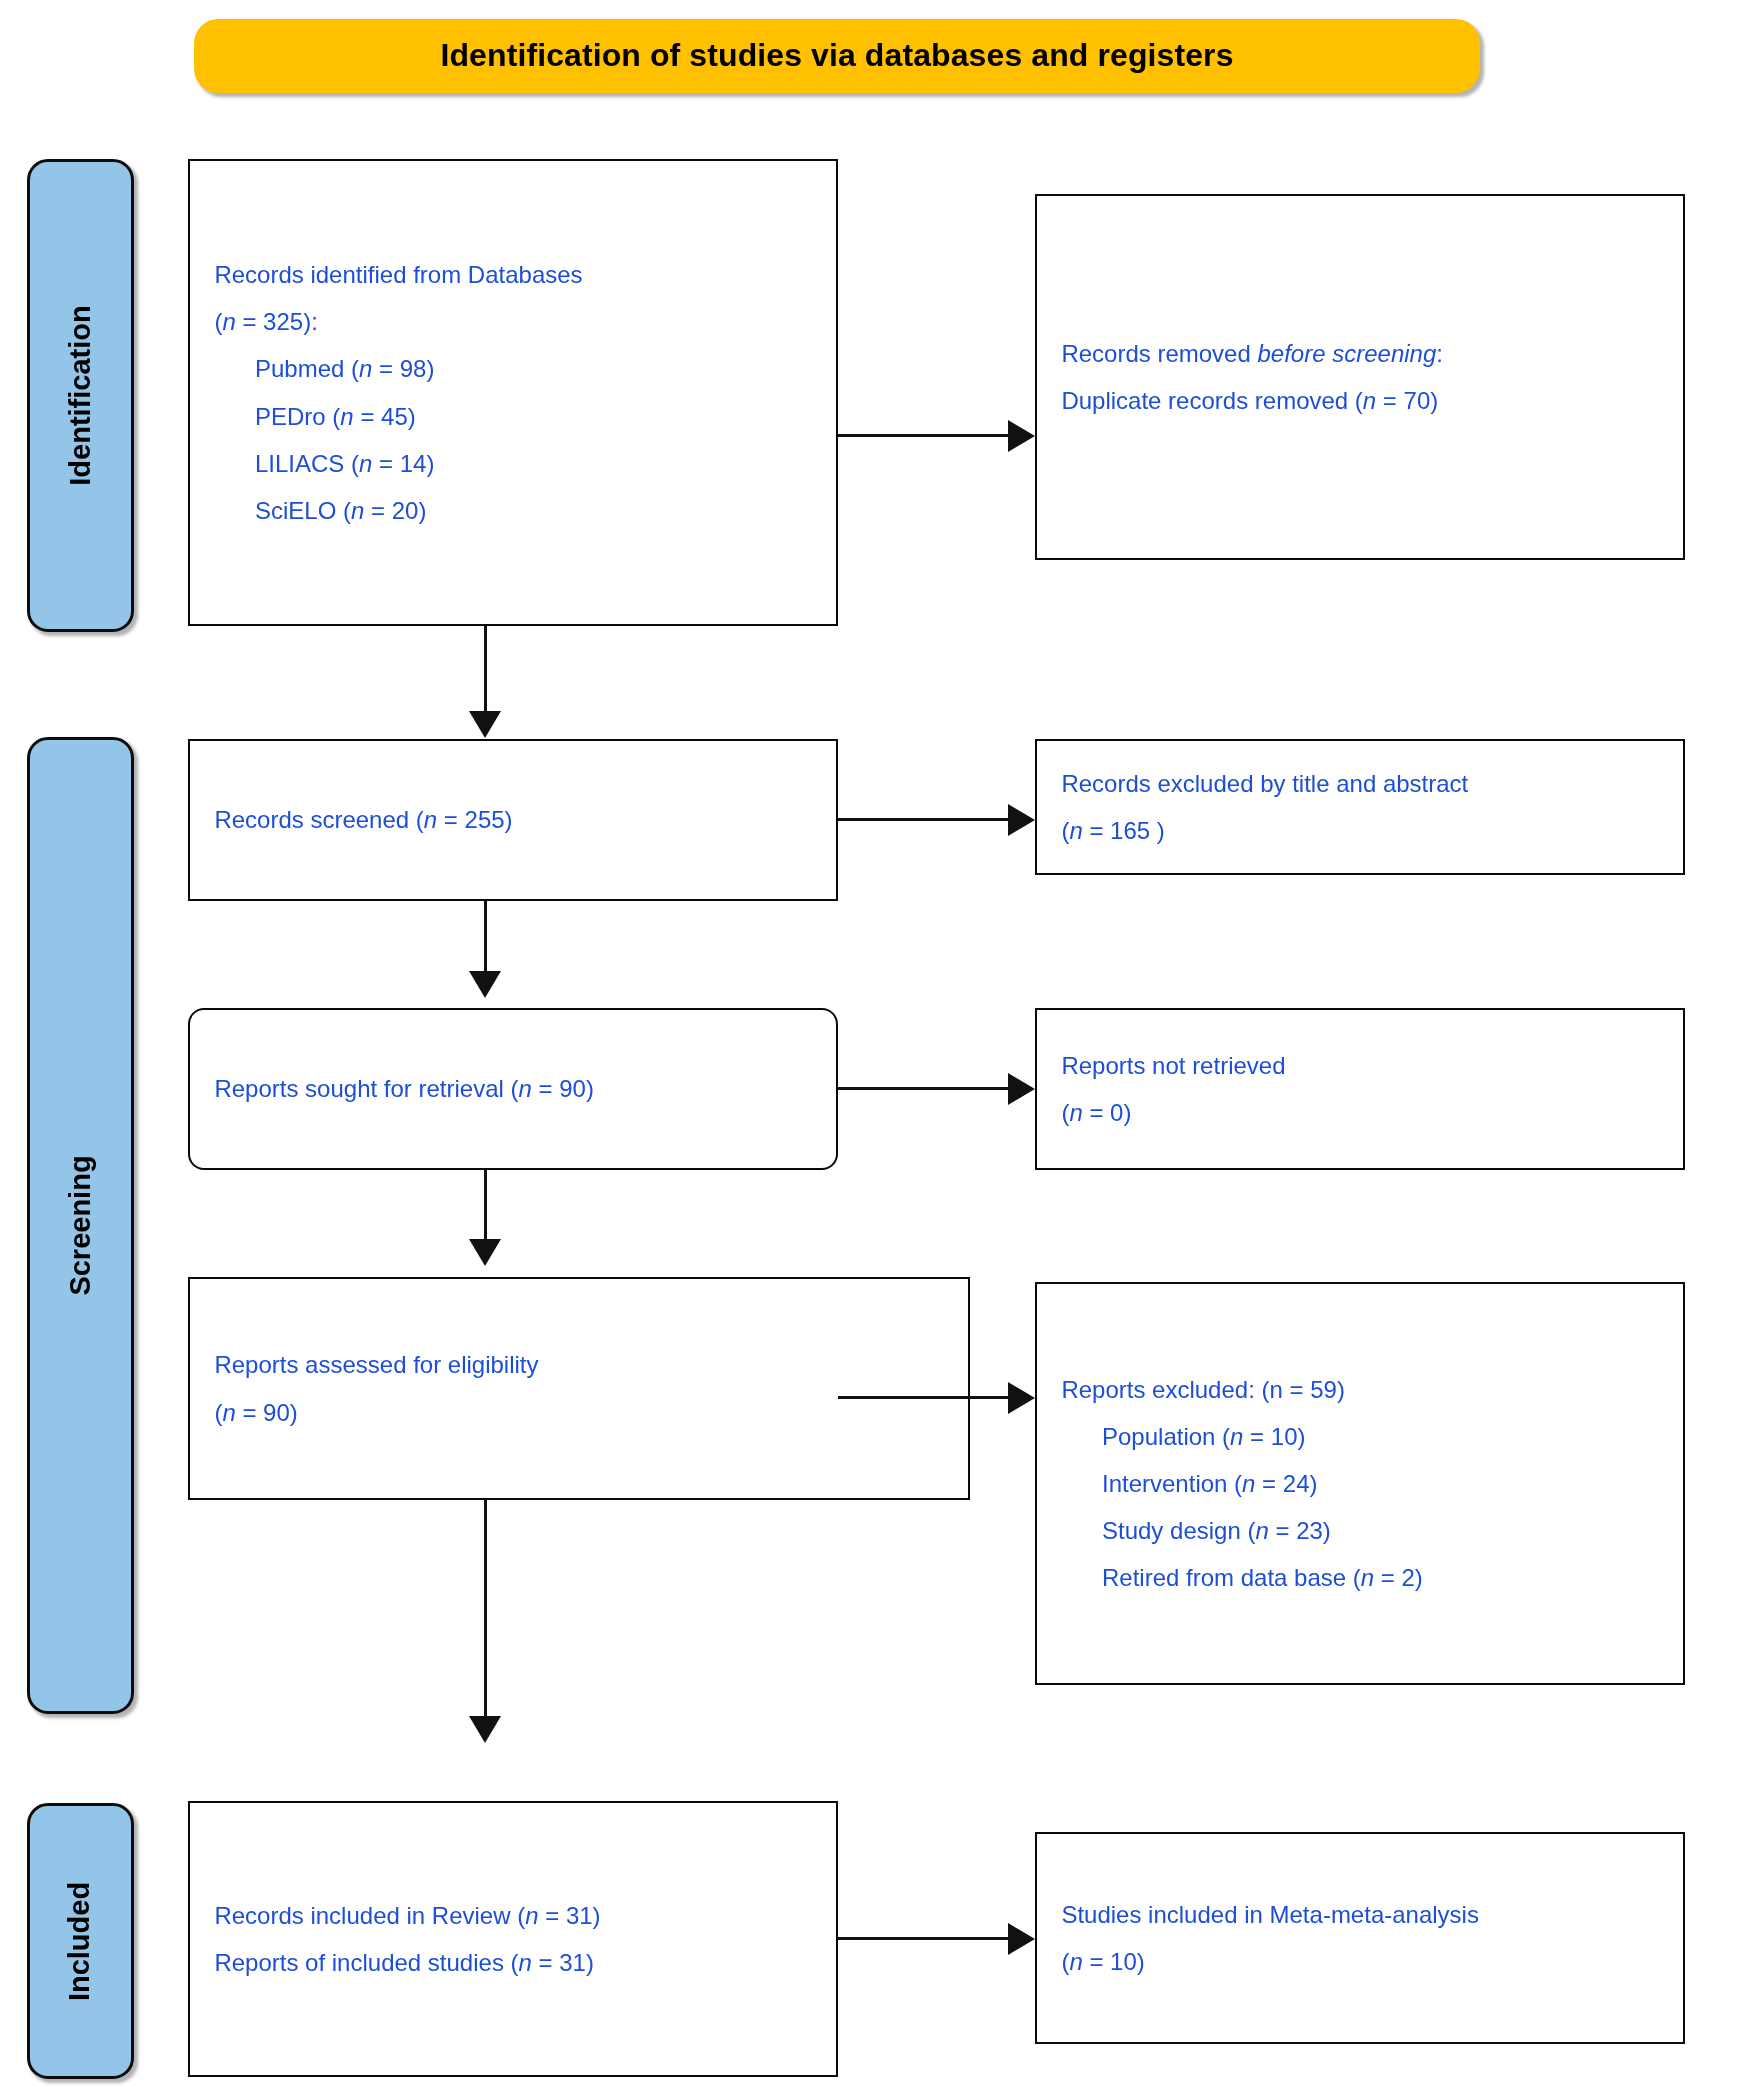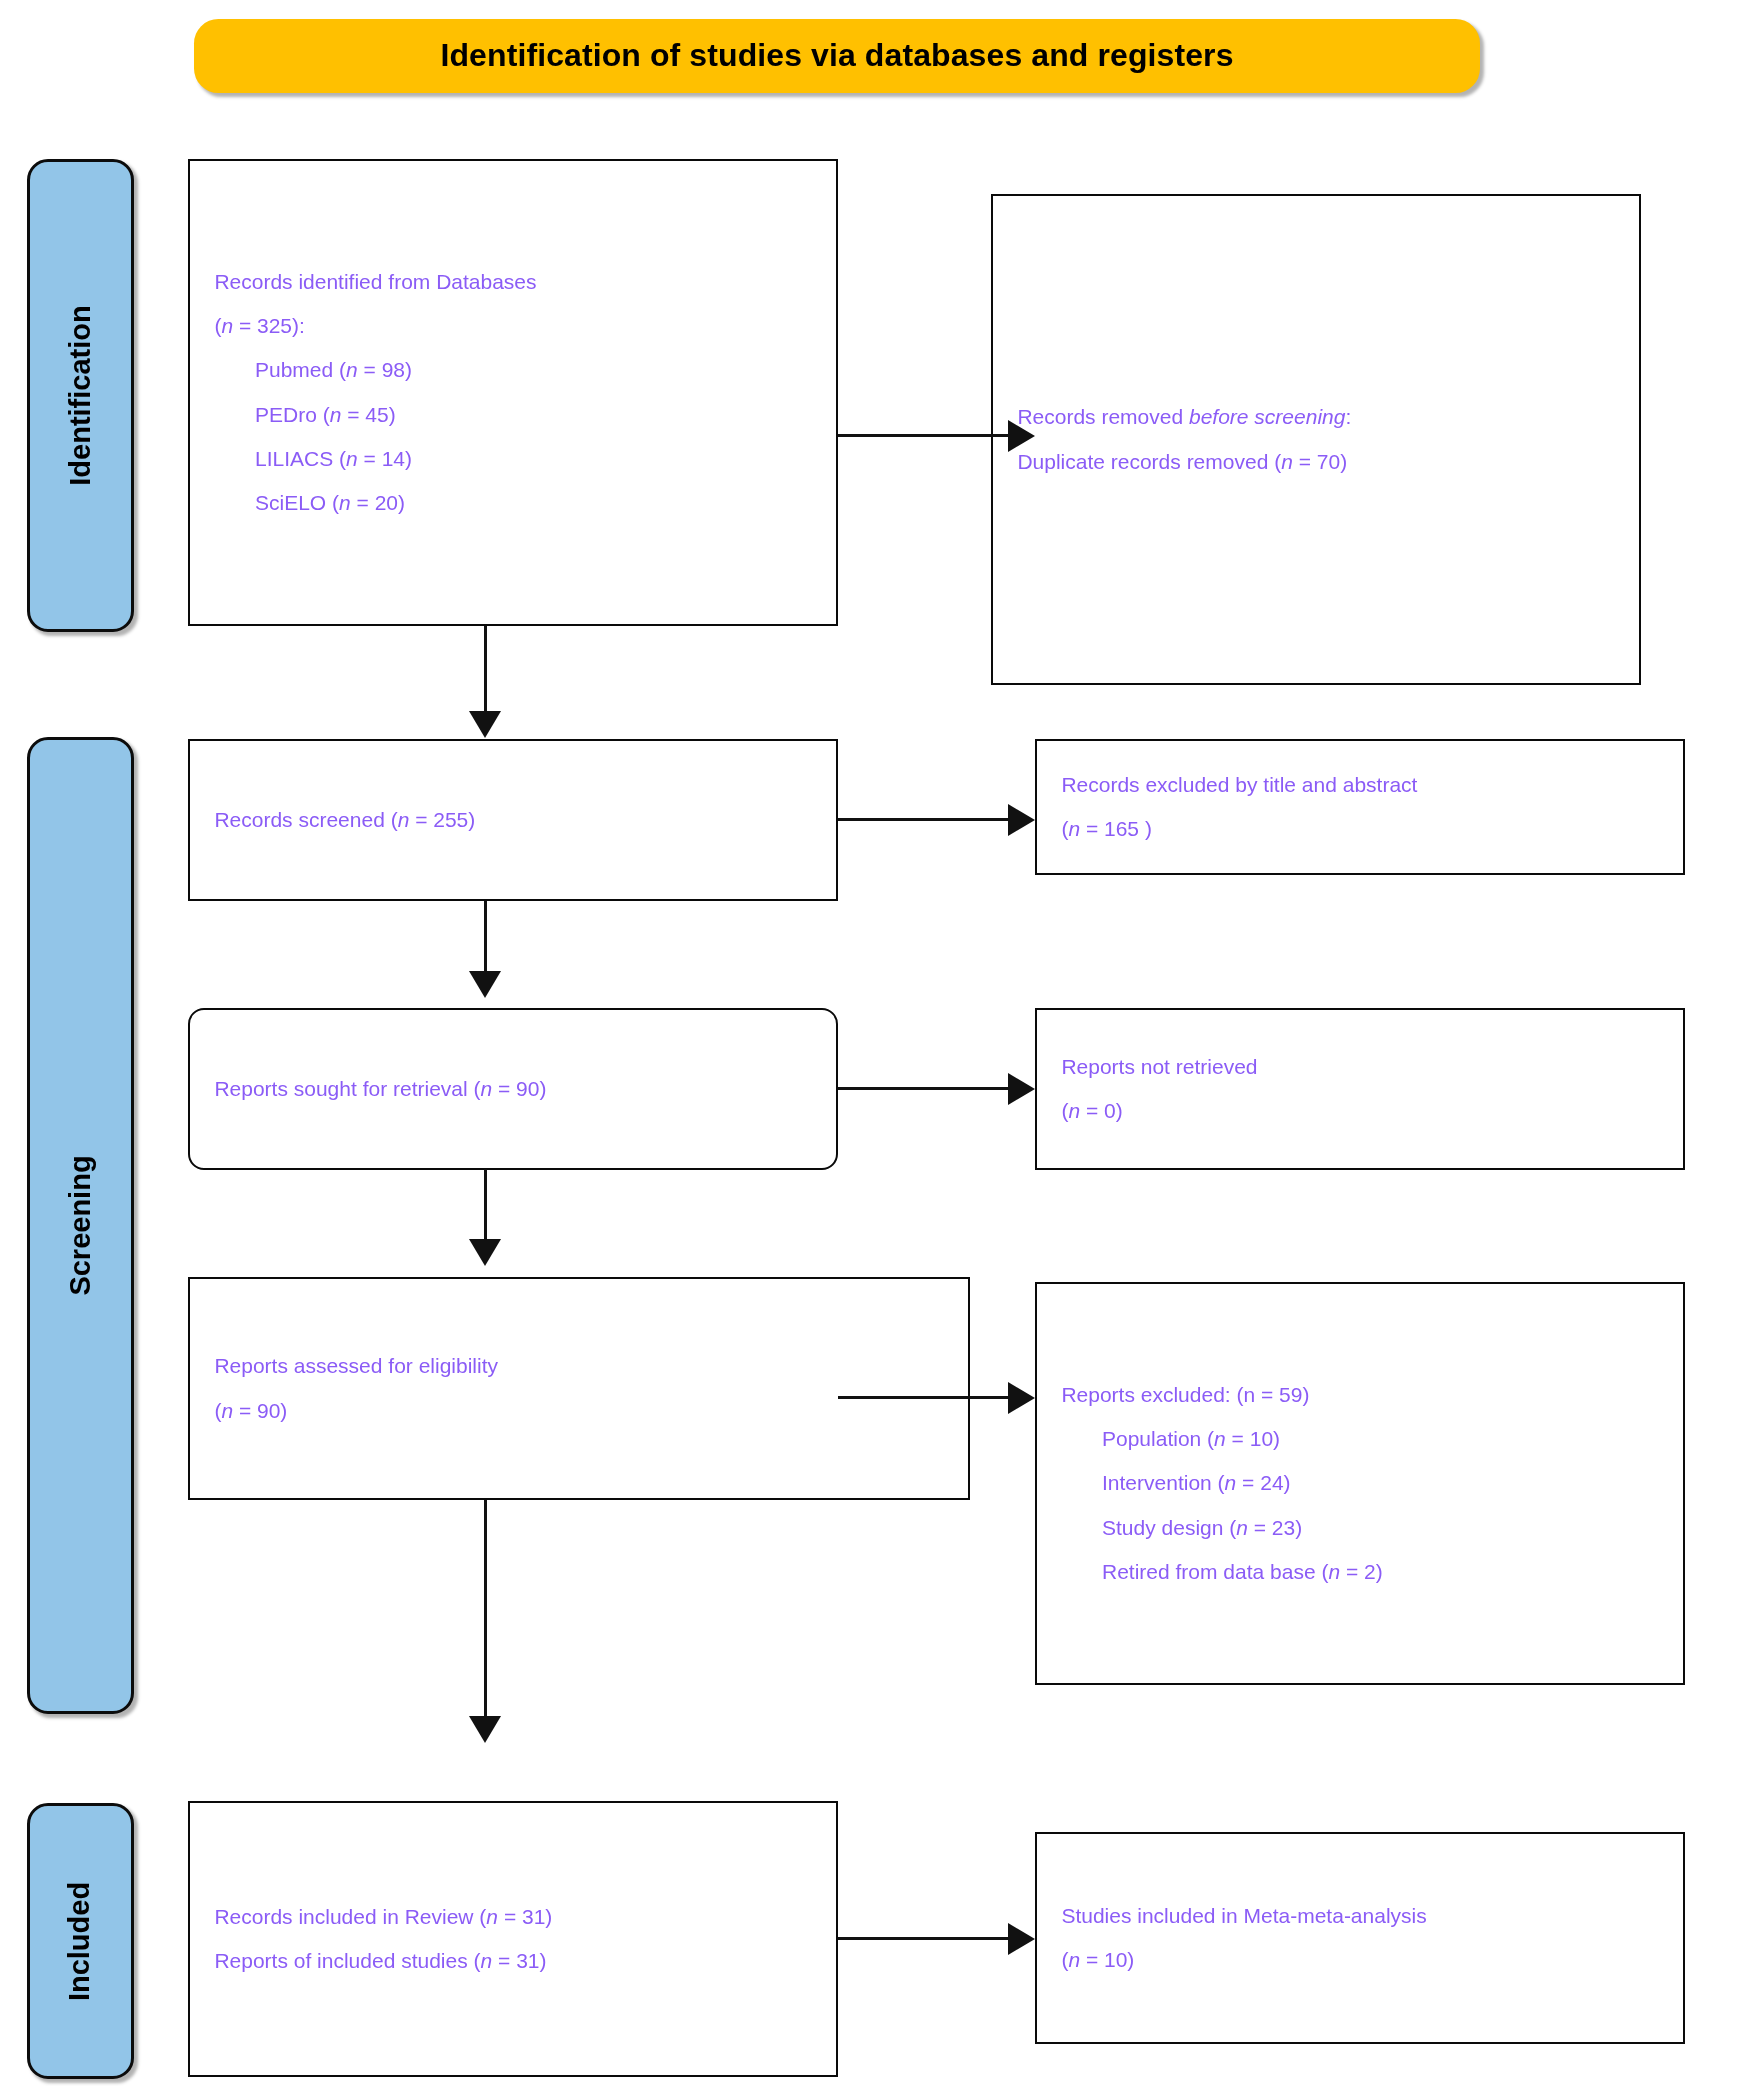--- a/index.html
+++ b/index.html
@@ -56,23 +56,23 @@
   .box{
     position:absolute;
     background:#ffffff;
     border:2.7px solid #0a0a0a;
     box-sizing:border-box;
     display:flex;
     flex-direction:column;
     justify-content:center;
   }
   .box .line{
-    font-size:21px;
+    font-size:24px;
     line-height:1.05;
-    color:#8b5cf6;
+    color:#1d4ed8;
     white-space:nowrap;
     padding-left:24.4px;
   }
   .box .line + .line{ margin-top:22px; }
   .box .line.indent{ padding-left:65px; }
   .box .line i{ font-style:italic; }
 
   
   .vline{
     position:absolute;
@@ -122,21 +122,21 @@
 
   <div class="box" style="left:188px; top:159px; width:650px; height:467px;">
     <div class="line">Records identified from Databases</div>
     <div class="line"><span>(</span><i>n</i><span> = 325):</span></div>
     <div class="line indent"><span>Pubmed (</span><i>n</i><span> = 98)</span></div>
     <div class="line indent"><span>PEDro (</span><i>n</i><span> = 45)</span></div>
     <div class="line indent"><span>LILIACS (</span><i>n</i><span> = 14)</span></div>
     <div class="line indent"><span>SciELO (</span><i>n</i><span> = 20)</span></div>
   </div>
 
-  <div class="box" style="left:991px; top:194px; width:650px; height:491px;">
+  <div class="box" style="left:1035px; top:194px; width:650px; height:366px;">
     <div class="line"><span>Records removed </span><i>before screening</i><span>:</span></div>
     <div class="line"><span>Duplicate records removed   (</span><i>n</i><span> = 70)</span></div>
   </div>
 
   <div class="hline" style="left:838px; top:434px; width:170px;"></div>
   <div class="arrow-right" style="left:1008px; top:420px;"></div>
 
   <div class="vline" style="left:484px; top:626px; height:93px;"></div>
   <div class="arrow-down" style="left:469px; top:711px;"></div>
 

